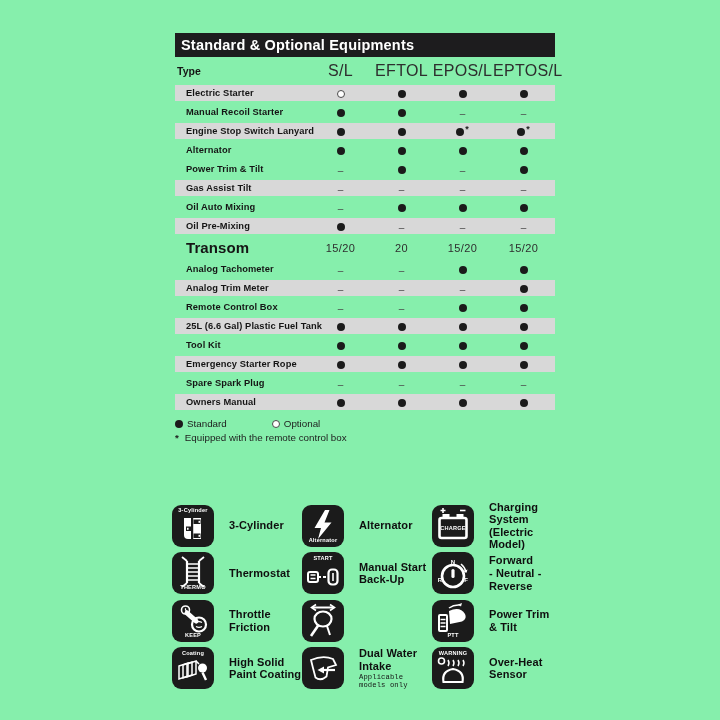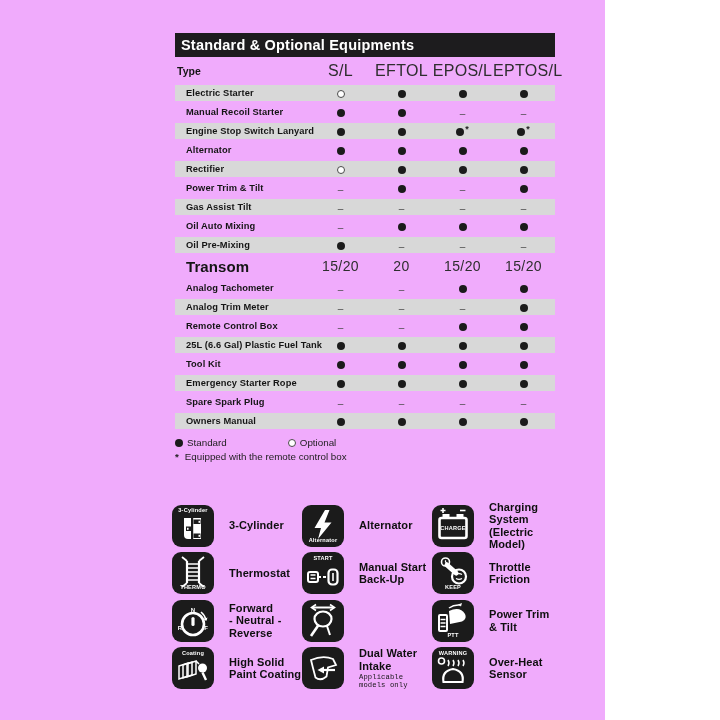--- a/index.html
+++ b/index.html
@@ -1,46 +1,46 @@
 <!DOCTYPE html>
 <html><head>
 <meta charset="utf-8">
 <style>
   * { margin:0; padding:0; box-sizing:border-box; }
   html,body { width:720px; height:720px; background:#ffffff;
     font-family:"Liberation Sans", sans-serif; color:#151515; overflow:hidden; }
-  .canvas { position:relative; width:605px; height:720px; background:#f0abfc; }
+  .canvas { position:relative; width:720px; height:720px; background:#86efac; }
 
   
   .table-wrap { position:absolute; left:175px; top:33px; width:380px; }
   .title-bar { background:#1d1c1e; color:#fff; font-weight:bold; font-size:14.5px;
     height:24px; line-height:24px; padding-left:6px; letter-spacing:.2px; }
   .cols-header { display:flex; align-items:center; height:28px; }
   .col-type { width:135px; font-weight:bold; font-size:10.5px; padding-left:2px; }
   .col-h { width:61px; text-align:center; font-size:16px; color:#2e2e2e; letter-spacing:.3px; }
 
   .t-row { display:flex; align-items:center; height:16px; margin-bottom:3px; }
   .t-row.shaded { background:#d8d8d8; }
   .row-label { width:135px; font-weight:bold; font-size:9.3px; padding-left:11px;
     white-space:nowrap; letter-spacing:.1px; }
   .cell { width:61px; text-align:center; line-height:1; }
   .dot { display:inline-block; width:8px; height:8px; border-radius:50%; background:#1b1b1b; vertical-align:middle; }
   .dot.open { background:#fff; border:1.4px solid #4a4a4a; width:8px; height:8px; }
   .star { font-weight:bold; font-size:9px; vertical-align:4px; margin-left:1px; color:#1b1b1b; }
   .dash { color:#4a4a4a; font-size:10px; }
-  .num { font-size:14px; color:#2e2e2e; letter-spacing:.4px; }
+  .num { font-size:11px; color:#2e2e2e; letter-spacing:.4px; }
 
   .transom-row { display:flex; align-items:center; height:20px; margin:3px 0 4px; }
   .transom-row .row-label { font-size:15px; }
 
   
   .legend { margin-top:8px; font-size:9.8px; color:#1d1d1d; }
   .legend-line1 { display:flex; align-items:center; gap:23px; }
   .legend-item { display:flex; align-items:center; gap:4px; }
-  .legend-item + .legend-item { margin-left:38px; }
+  .legend-item + .legend-item { margin-left:22px; }
   .legend-line2 { margin-top:3px; display:flex; gap:6px; align-items:baseline; }
   .fn-mark { font-weight:bold; }
 
   
   .features { position:absolute; left:172px; top:502px; width:395px;
     display:grid; grid-template-columns:130px 130px 135px; grid-template-rows:repeat(4,47.5px);
     align-items:center; }
   .card { display:flex; align-items:center; gap:15px; }
   .badge { position:relative; width:42px; height:42px; background:#1b1b1b; border-radius:9px; flex:none; }
   .badge svg { position:absolute; left:0; top:0; width:42px; height:42px; }
@@ -90,27 +90,20 @@
           <div class="cell"><span class="dot"></span><span class="star">*</span></div>
           <div class="cell"><span class="dot"></span><span class="star">*</span></div>
         </div>
         <div class="t-row">
           <div class="row-label">Alternator</div>
           <div class="cell"><span class="dot"></span></div>
           <div class="cell"><span class="dot"></span></div>
           <div class="cell"><span class="dot"></span></div>
           <div class="cell"><span class="dot"></span></div>
         </div>
-        <div class="t-row shaded">
-          <div class="row-label">Rectifier</div>
-          <div class="cell"><span class="dot open"></span></div>
-          <div class="cell"><span class="dot"></span></div>
-          <div class="cell"><span class="dot"></span></div>
-          <div class="cell"><span class="dot"></span></div>
-        </div>
         <div class="t-row">
           <div class="row-label">Power Trim &amp; Tilt</div>
           <div class="cell"><span class="dash">–</span></div>
           <div class="cell"><span class="dot"></span></div>
           <div class="cell"><span class="dash">–</span></div>
           <div class="cell"><span class="dot"></span></div>
         </div>
         <div class="t-row shaded">
           <div class="row-label">Gas Assist Tilt</div>
           <div class="cell"><span class="dash">–</span></div>
@@ -300,52 +293,52 @@
         <div>
           <div class="f-label">
             <div>Manual Start</div>
             <div>Back-Up</div>
           </div>
         </div>
       </div>
       <div class="card">
         <div class="badge">
           <svg viewBox="0 0 42 42" xmlns="http://www.w3.org/2000/svg">
-            <circle cx="13.5" cy="10" r="4" fill="none" stroke="#fff" stroke-width="1.6"></circle>
-            <path d="M13.5 8.2v1.8l1.3 1" stroke="#fff" stroke-width="1.2" fill="none"></path>
-            <path d="M15 13l9 8" stroke="#fff" stroke-width="5" stroke-linecap="round"></path>
-            <circle cx="27" cy="24.5" r="7" fill="none" stroke="#fff" stroke-width="2.2"></circle>
-            <path d="M24 22.5q3-1.8 6 0M24 26.5q3 1.8 6 0" stroke="#fff" stroke-width="1.2" fill="none"></path>
-          </svg>
-          <span class="cap bottom">KEEP</span>
-        </div>
-        <div>
-          <div class="f-label">
-            <div>Throttle</div>
-            <div>Friction</div>
-          </div>
-        </div>
-      </div>
-      <div class="card">
-        <div class="badge">
-          <svg viewBox="0 0 42 42" xmlns="http://www.w3.org/2000/svg">
             <circle cx="21" cy="24" r="11" fill="none" stroke="#fff" stroke-width="2.6"></circle>
             <rect x="19.4" y="17" width="3.2" height="9" rx="1.6" fill="#fff"></rect>
             <path d="M29 12a14.5 14.5 0 0 1 5 8" stroke="#fff" stroke-width="1.6" fill="none"></path>
             <path d="M35.5 17.5l-1.2 3.6-3-2.2z" fill="#fff"></path>
             <text x="21" y="11.5" font-size="6" font-weight="bold" fill="#fff" text-anchor="middle" font-family="Liberation Sans,sans-serif">N</text>
             <text x="8" y="30" font-size="6" font-weight="bold" fill="#fff" text-anchor="middle" font-family="Liberation Sans,sans-serif">R</text>
             <text x="34" y="30" font-size="6" font-weight="bold" fill="#fff" text-anchor="middle" font-family="Liberation Sans,sans-serif">F</text>
           </svg>
         </div>
         <div>
           <div class="f-label">
             <div>Forward</div>
             <div>- Neutral -</div>
             <div>Reverse</div>
+          </div>
+        </div>
+      </div>
+      <div class="card">
+        <div class="badge">
+          <svg viewBox="0 0 42 42" xmlns="http://www.w3.org/2000/svg">
+            <circle cx="13.5" cy="10" r="4" fill="none" stroke="#fff" stroke-width="1.6"></circle>
+            <path d="M13.5 8.2v1.8l1.3 1" stroke="#fff" stroke-width="1.2" fill="none"></path>
+            <path d="M15 13l9 8" stroke="#fff" stroke-width="5" stroke-linecap="round"></path>
+            <circle cx="27" cy="24.5" r="7" fill="none" stroke="#fff" stroke-width="2.2"></circle>
+            <path d="M24 22.5q3-1.8 6 0M24 26.5q3 1.8 6 0" stroke="#fff" stroke-width="1.2" fill="none"></path>
+          </svg>
+          <span class="cap bottom">KEEP</span>
+        </div>
+        <div>
+          <div class="f-label">
+            <div>Throttle</div>
+            <div>Friction</div>
           </div>
         </div>
       </div>
       <div class="card">
         <div class="badge">
           <svg viewBox="0 0 42 42" xmlns="http://www.w3.org/2000/svg">
             <path d="M11 7.5h20" stroke="#fff" stroke-width="2"></path>
             <path d="M14 4.5L9.5 7.5l4.5 3" fill="none" stroke="#fff" stroke-width="1.6"></path>
             <path d="M28 4.5l4.5 3-4.5 3" fill="none" stroke="#fff" stroke-width="1.6"></path>
             <ellipse cx="21" cy="19" rx="8.5" ry="7.5" fill="none" stroke="#fff" stroke-width="2.2"></ellipse>

